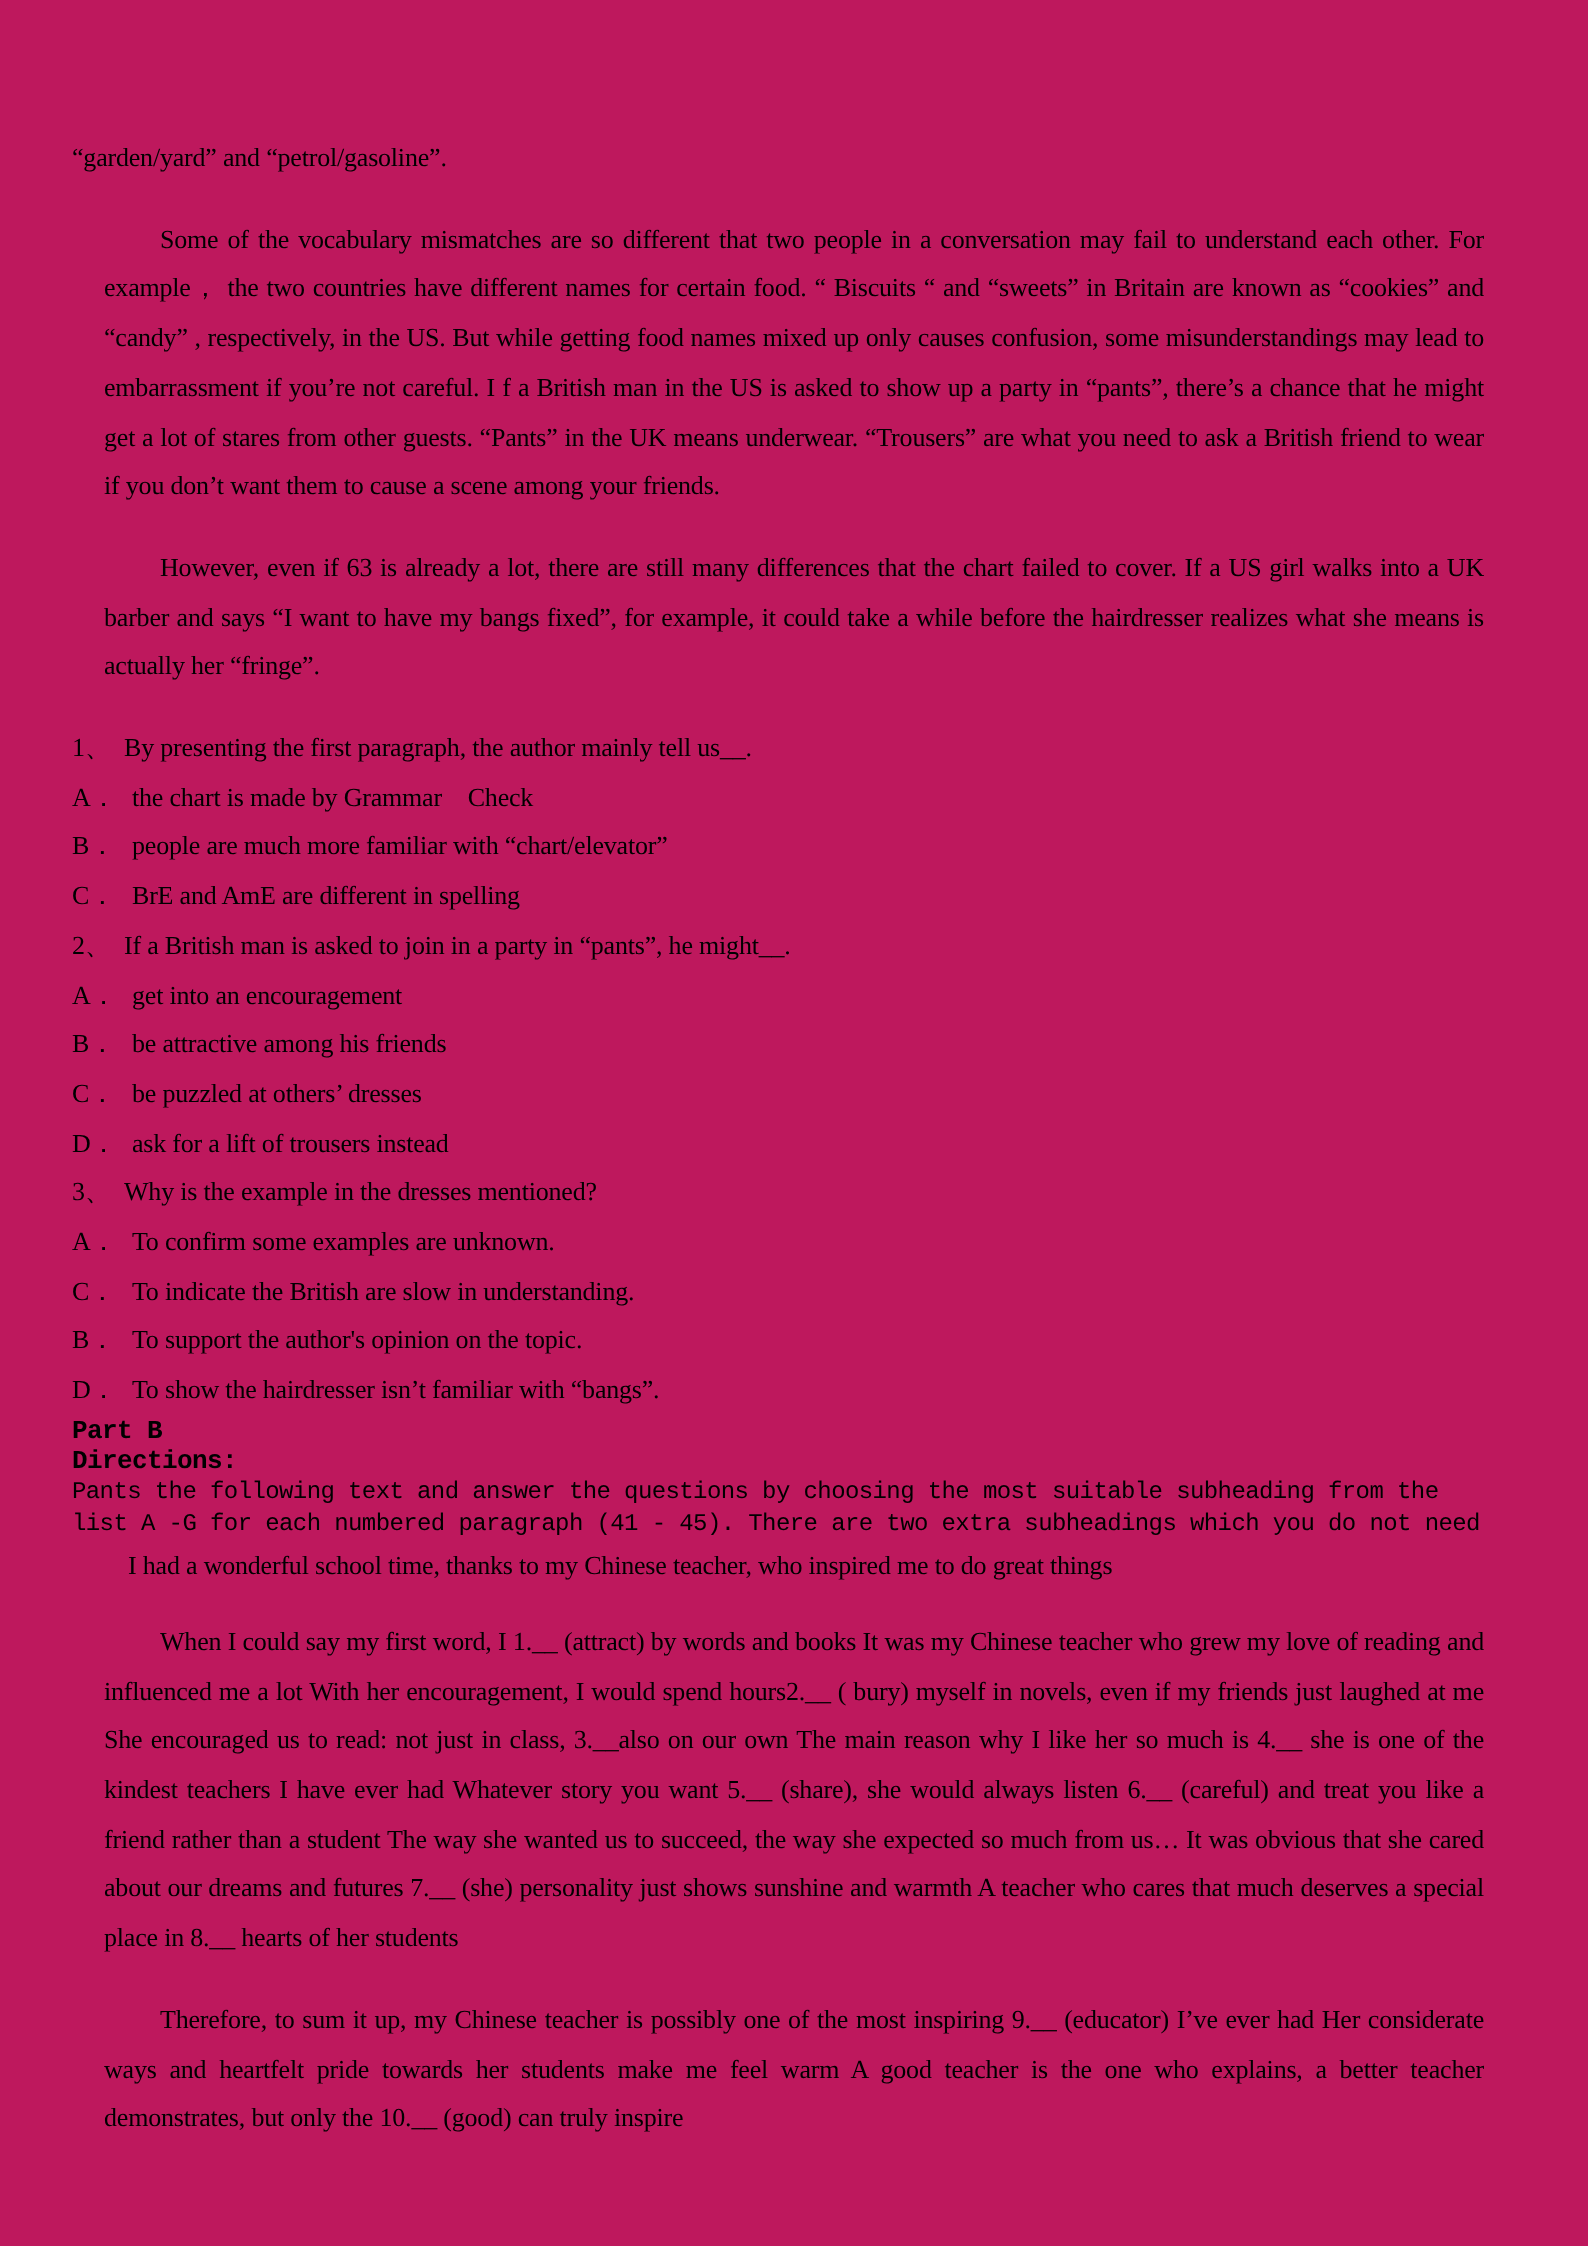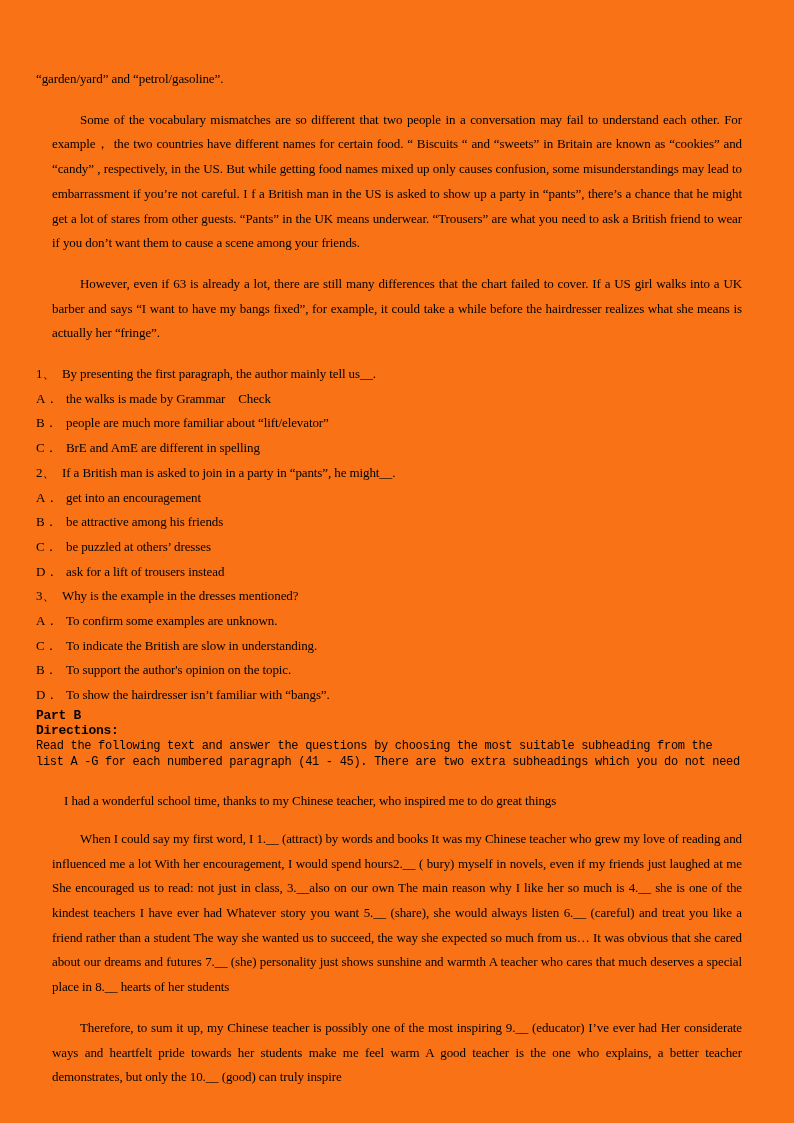--- a/index.html
+++ b/index.html
@@ -5,21 +5,21 @@
   html, body {
     margin: 0;
     padding: 0;
     background: #ffffff;
   }
   .page {
     position: relative;
     width: 794px;
     height: 1123px;
     box-sizing: border-box;
-    background: #f97316;
+    background: #be185d;
     color: #000000;
     padding: 67px 36px 0 36px;
     overflow: hidden;
     font-family: "Liberation Serif", "DejaVu Serif", serif;
     font-size: 13px;
     letter-spacing: -0.1px;
     line-height: 24.7px;
   }
   .line {
     line-height: 24.7px;
@@ -49,39 +49,39 @@
     letter-spacing: -0.3px;
     white-space: nowrap;
   }
   .mono-bold {
     font-weight: bold;
     font-size: 13px;
     line-height: 15px;
   }
   .passage-title {
     line-height: 21px;
-    margin-top: 20px;
+    margin-top: 2px;
     text-indent: 28px;
     white-space: nowrap;
   }
 </style>
 </head>
 <body>
 
 <div class="page">
 
   <div class="line">“garden/yard” and “petrol/gasoline”.</div>
 
   <p class="para">Some of the vocabulary mismatches are so different that two people in a conversation may fail to understand each other. For example， the two countries have different names for certain food. “ Biscuits “ and “sweets” in Britain  are known as “cookies” and “candy” , respectively, in the US. But while getting food names mixed up only causes confusion, some misunderstandings may lead to embarrassment if you’re not careful. I f a British man in the US is asked to show up a party in “pants”, there’s a chance that he might get a lot of stares from other guests. “Pants” in the UK means underwear. “Trousers” are what you need to ask a British friend to wear if you don’t want them to cause a scene among your friends.</p>
   <p class="para">However, even if 63 is already a lot, there are still many differences that the chart failed to cover. If a US girl walks into a UK barber and says “I want to have my bangs fixed”, for example, it could take a while before the hairdresser realizes what she means is actually her “fringe”.</p>
 
   <div>
     <div class="q-line"><span class="q-num">1、</span><span>By presenting the first paragraph, the author mainly tell us__.</span></div>
-    <div class="q-line"><span class="opt-label">A．</span><span>the walks is made by Grammar　Check</span></div>
-    <div class="q-line"><span class="opt-label">B．</span><span>people are much more familiar about “lift/elevator”</span></div>
+    <div class="q-line"><span class="opt-label">A．</span><span>the chart is made by Grammar　Check</span></div>
+    <div class="q-line"><span class="opt-label">B．</span><span>people are much more familiar with “chart/elevator”</span></div>
     <div class="q-line"><span class="opt-label">C．</span><span>BrE and AmE are different in spelling</span></div>
   </div>
 
   <div>
     <div class="q-line"><span class="q-num">2、</span><span>If a British man is asked to join in a party in “pants”, he might__.</span></div>
     <div class="q-line"><span class="opt-label">A．</span><span>get into an encouragement</span></div>
     <div class="q-line"><span class="opt-label">B．</span><span>be attractive among his friends</span></div>
     <div class="q-line"><span class="opt-label">C．</span><span>be puzzled at others’ dresses</span></div>
     <div class="q-line"><span class="opt-label">D．</span><span>ask for a lift of trousers instead</span></div>
   </div>
@@ -89,20 +89,20 @@
   <div>
     <div class="q-line"><span class="q-num">3、</span><span>Why is the example in the dresses mentioned?</span></div>
     <div class="q-line"><span class="opt-label">A．</span><span>To confirm some examples are unknown.</span></div>
     <div class="q-line"><span class="opt-label">C．</span><span>To indicate the British are slow in understanding.</span></div>
     <div class="q-line"><span class="opt-label">B．</span><span>To support the author's opinion on the topic.</span></div>
     <div class="q-line"><span class="opt-label">D．</span><span>To show the hairdresser isn’t familiar with “bangs”.</span></div>
   </div>
 
   <div class="mono mono-bold">Part B</div>
   <div class="mono mono-bold">Directions:</div>
-  <div class="mono">Read the following text and answer the questions by choosing the most suitable subheading from the</div>
+  <div class="mono">Pants the following text and answer the questions by choosing the most suitable subheading from the</div>
   <div class="mono">list A -G for each numbered paragraph (41 - 45). There are two extra subheadings which you do not need</div>
 
   <div class="passage-title">I had a wonderful school time, thanks to my Chinese teacher, who inspired me to do great things</div>
   <p class="para">When I could say my first word, I 1.__ (attract) by words and books It was my Chinese teacher who grew my love of reading and influenced me a lot With her encouragement, I would spend hours2.__ ( bury) myself in novels, even if my friends just laughed at me She encouraged us to read: not just in class, 3.__also on our own The main reason why I like her so much is 4.__  she is one of the kindest teachers I have ever had Whatever story you want  5.__  (share), she would always listen 6.__ (careful) and treat you like a friend rather than a student The way she wanted us to succeed, the way she expected so much from us… It was obvious that she cared about our dreams and futures 7.__  (she) personality just shows sunshine and warmth A teacher who cares that much deserves a special place in  8.__   hearts of her students</p>
   <p class="para">Therefore, to sum it up, my Chinese teacher is possibly one of the most inspiring 9.__ (educator)   I’ve ever had Her considerate ways and heartfelt pride towards her students make me feel warm A good teacher is the one who explains, a better teacher demonstrates, but only the 10.__ (good)   can truly inspire</p>
 
 </div>
 
 </body></html>

